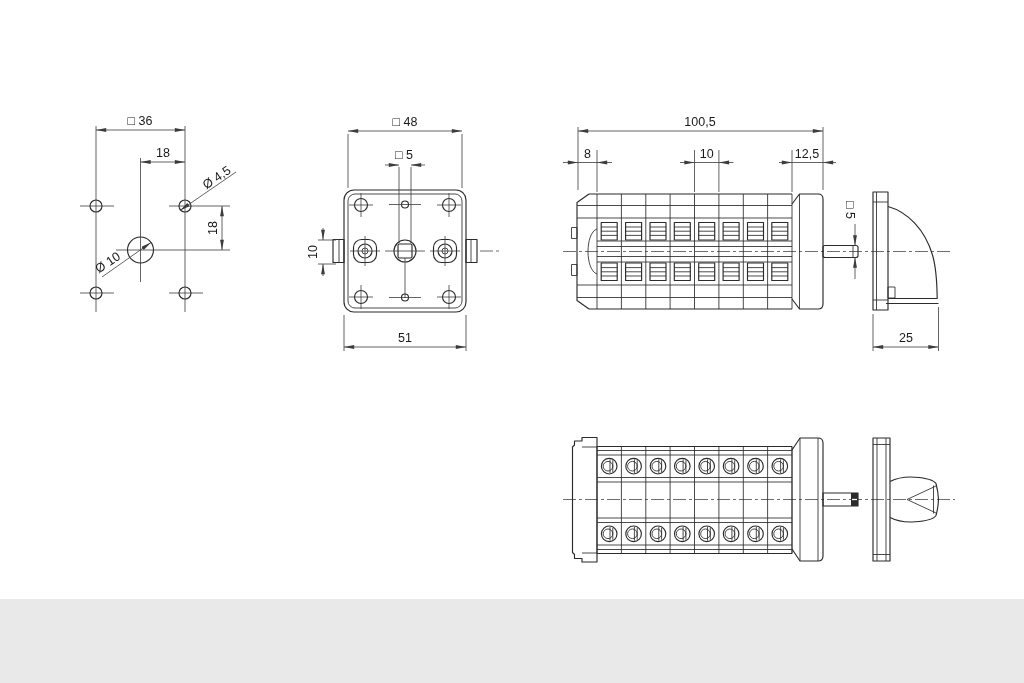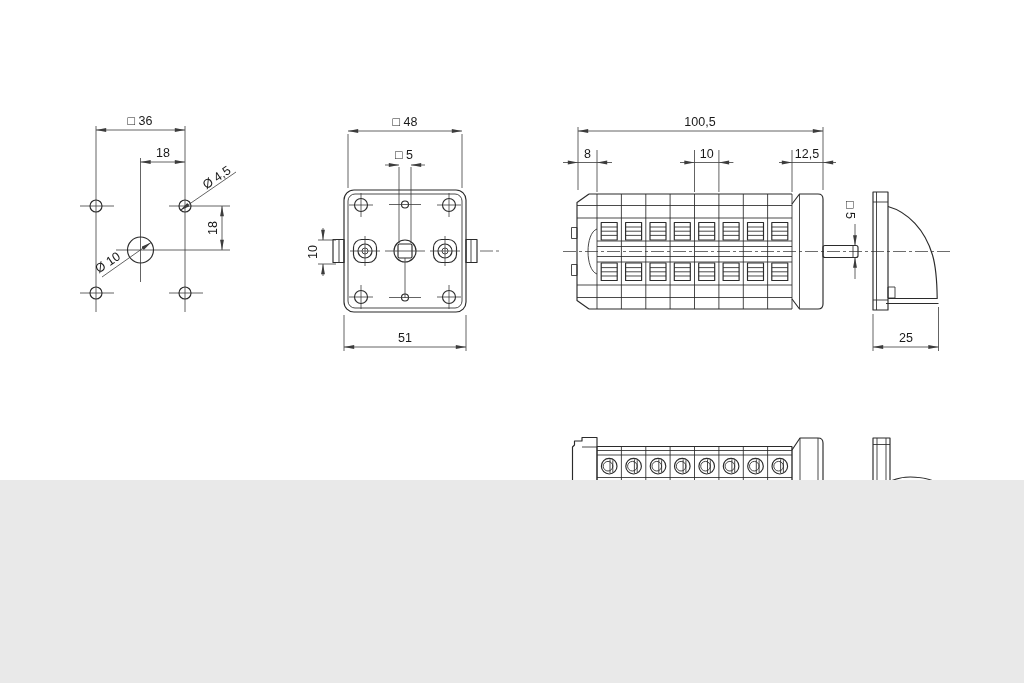--- a/index.html
+++ b/index.html
@@ -1,17 +1,17 @@
 <!DOCTYPE html>
 <html><head>
 <meta charset="utf-8">
 <style>
   html,body{margin:0;padding:0;background:#e9e9e9;}
   .canvas{
-    width:1024px;height:480px;background:#ffffff;position:relative;
+    width:1024px;height:599px;background:#ffffff;position:relative;
     font-family:"Liberation Sans", sans-serif;
   }
   svg{display:block;}
   .ol  {stroke:#2b2b2b;stroke-width:1.15;fill:none;stroke-linejoin:round;}
   .ol2 {stroke:#2b2b2b;stroke-width:0.85;fill:none;stroke-linejoin:round;}
   .dim {stroke:#3c3c3c;stroke-width:0.8;fill:none;}
   .cl  {stroke:#3c3c3c;stroke-width:0.75;fill:none;stroke-dasharray:13 3 3 3;}
   .fillsolid{fill:#2b2b2b;stroke:none;}
   text{font-family:"Liberation Sans", sans-serif;font-size:12.5px;fill:#1a1a1a;}
 </style>

